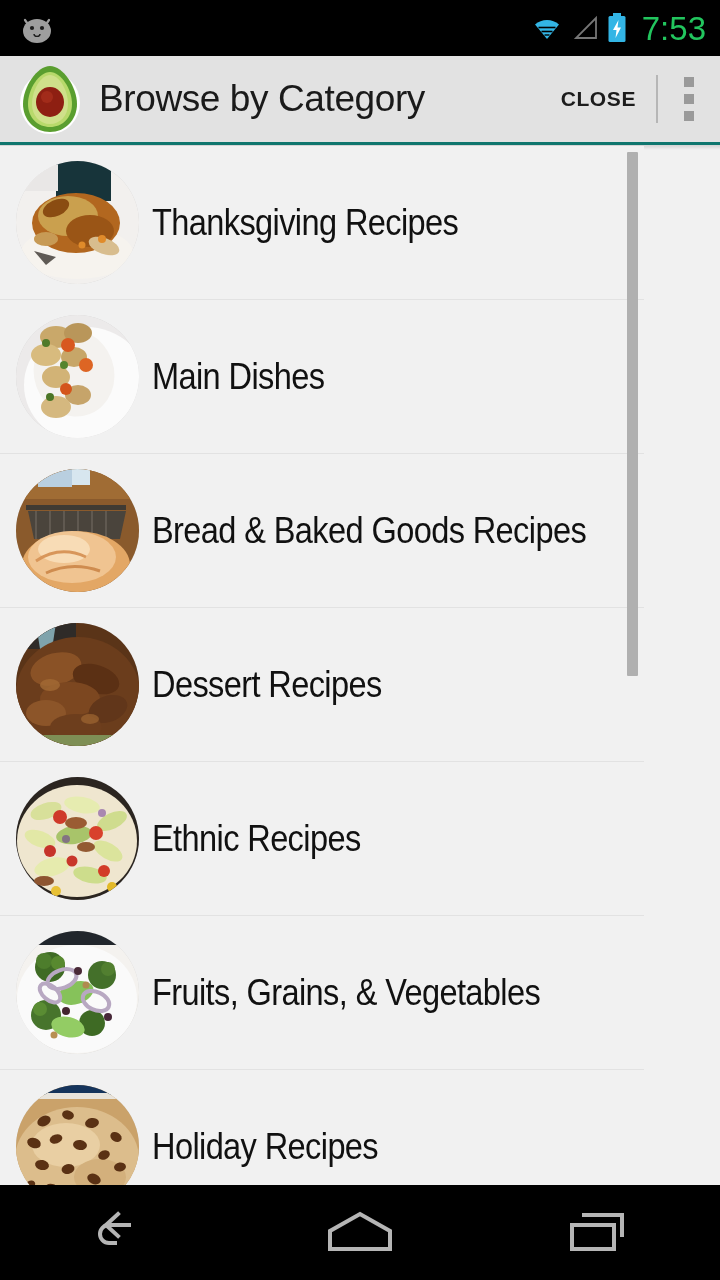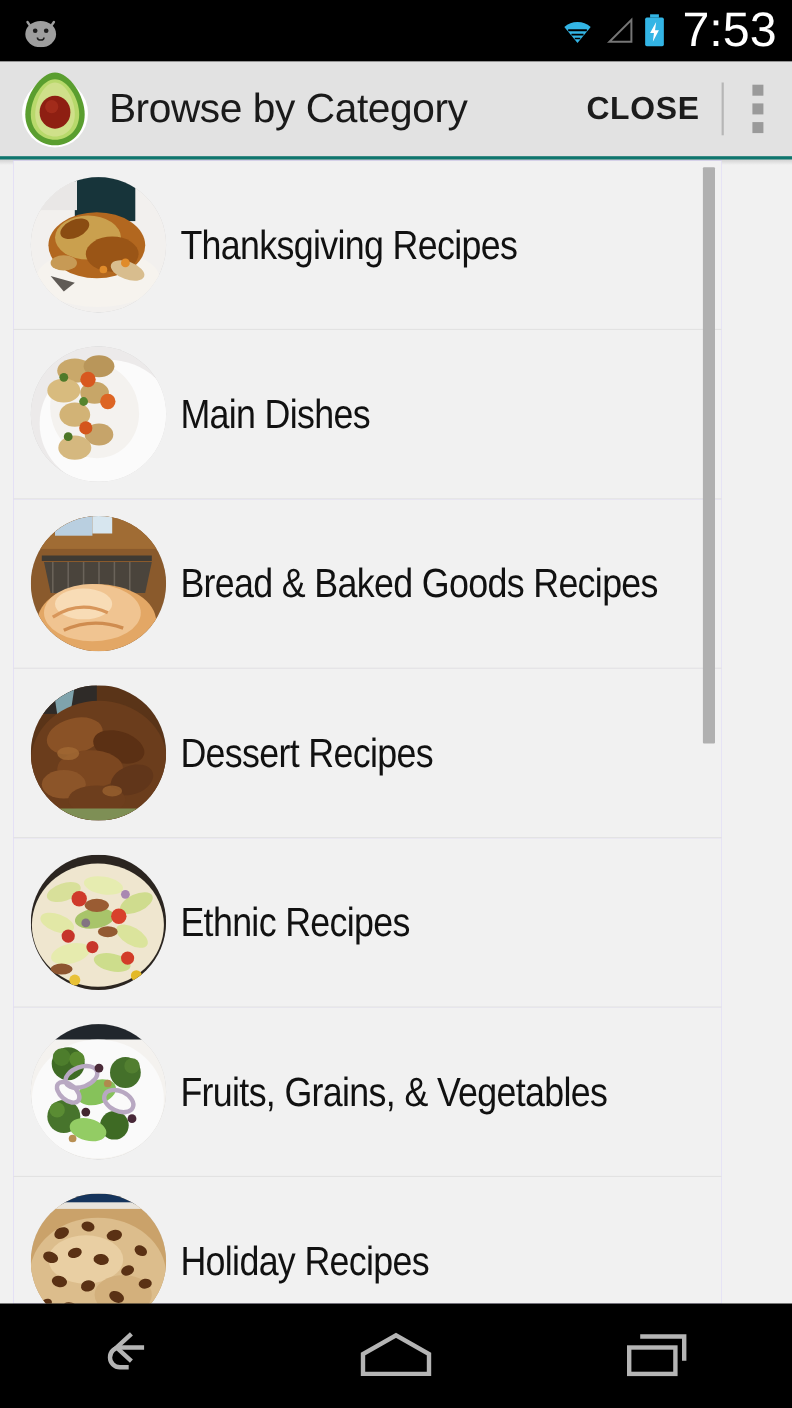--- a/index.html
+++ b/index.html
@@ -15,59 +15,59 @@
   .status-bar {
     position:absolute; top:0; left:0; width:720px; height:56px;
     background:#000000; display:flex; align-items:center;
   }
   .droid-icon { margin-left:17px; width:40px; height:30px; display:block; }
   .status-right {
     margin-left:auto; display:flex; align-items:center; gap:6px;
     padding-right:14px;
   }
   .status-clock {
-    color:#ffffff; font-size:44px; letter-spacing:0px;
+    color:#22c55e; font-size:33px; letter-spacing:0px;
     font-family:"Liberation Sans", sans-serif; margin-left:8px;
     line-height:1;
   }
 
   
   .action-bar {
     position:absolute; top:56px; left:0; width:720px; height:89px;
     background:#e2e2e2; display:flex; align-items:center;
     border-bottom:3px solid #0f766e;
   }
   .app-logo { margin-left:17px; width:66px; height:72px; flex:0 0 auto; }
   .ab-title {
     margin-left:16px; font-size:37px; color:#1a1a1a;
     font-family:"Liberation Sans", sans-serif; font-weight:400;
     letter-spacing:-0.4px; white-space:nowrap;
   }
   .ab-actions { margin-left:auto; display:flex; align-items:center; height:100%; }
   .close-btn {
-    font-size:29px; font-weight:bold; color:#1c1c1c; letter-spacing:0.6px;
+    font-size:21px; font-weight:bold; color:#1c1c1c; letter-spacing:0.6px;
     padding:0 20px; display:flex; align-items:center; height:100%;
     font-family:"Liberation Sans", sans-serif;
   }
   .ab-divider { width:2px; height:48px; background:#b6b6b6; }
   .overflow-btn {
     width:62px; height:100%; display:flex; flex-direction:column;
     align-items:center; justify-content:center; gap:7px;
   }
   .overflow-btn i { display:block; width:10px; height:10px; background:#9a9a9a; }
   .ab-shadow {
     position:absolute; top:145px; left:0; width:720px; height:5px;
     background:linear-gradient(to bottom, rgba(0,0,0,0.13), rgba(0,0,0,0));
     pointer-events:none;
   }
 
   
   .list {
-    position:absolute; top:146px; left:12px; width:644px; height:1039px;
-    background:#c4b5fd; overflow:hidden;
+    position:absolute; top:146px; left:0; width:644px; height:1039px;
+    background:#0f172a; overflow:hidden;
   }
   .row {
     position:relative; height:154px; width:720px;
     display:flex; align-items:center;
     border-bottom:1px solid #e2e2e2;
     background:#f1f1f1;
   }
   .thumb {
     margin-left:16px; width:123px; height:123px; border-radius:50%;
     flex:0 0 auto; overflow:hidden; position:relative;

